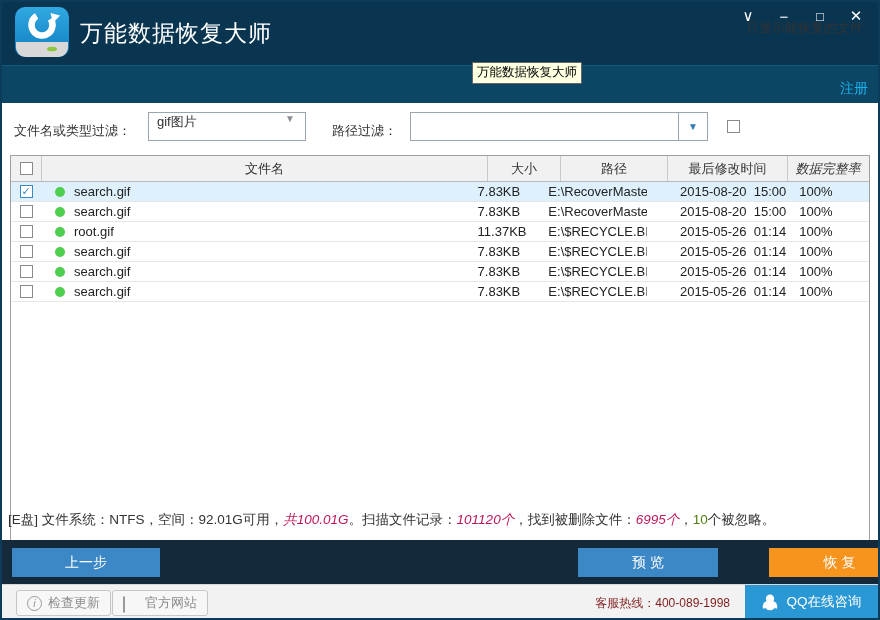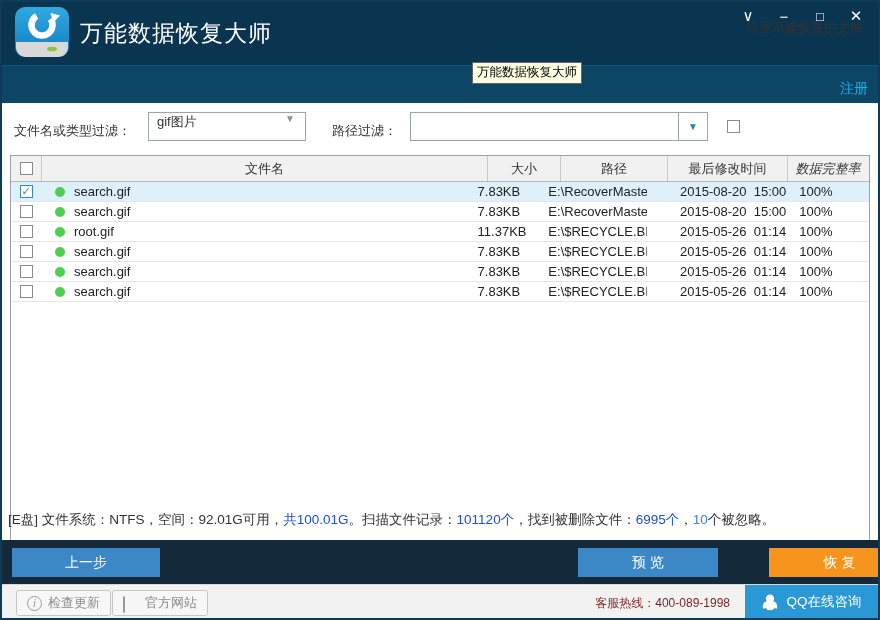--- a/index.html
+++ b/index.html
@@ -46,21 +46,21 @@
   .td.c0 { width:31px; display:flex; justify-content:center; }
   .td.c1 { width:446px; display:flex; align-items:center; }
   .td.c2 { width:73px; padding-left:5px; }
   .td.c3 { width:107px; padding-left:5px; }
   .td.c4 { width:120px; padding-left:5px; white-space:pre;margin-left:28px; }
   .td.c5 { width:80px; padding-left:8px; }
   .dot { width:10px; height:10px; border-radius:50%; background:#4fcf4f; margin-left:14px; margin-right:9px; flex:0 0 auto; }
 
   
   .status { position:absolute; left:8px; top:511px; width:864px; font-size:13.5px; color:#333; white-space:nowrap; }
-  .seg-dark { color:#333; } .seg-red { color:#1d4ed8; } .seg-blue { color:#3b82f6; }
+  .seg-dark { color:#333; } .seg-red { color:#be185d;font-style:italic; } .seg-blue { color:#4d7c0f; }
 
   
   .band { position:absolute; left:0; top:540px; width:880px; height:44px; background:#142a3b; }
   .act-btn { position:absolute; top:8px; height:29px; border:none; color:#fff; font-size:14px; cursor:pointer; font-family:inherit; }
   .btn-back { left:12px; width:148px; background:#3c87c6; }
   .btn-preview { left:578px; width:140px; background:#3c87c6; }
   .btn-recover { left:769px; width:141px; background:#f7941e; }
 
   
   .footer { position:absolute; left:0; top:584px; width:880px; height:36px; background:#f2f2f2; border-top:1px solid #d7d7d7; }

